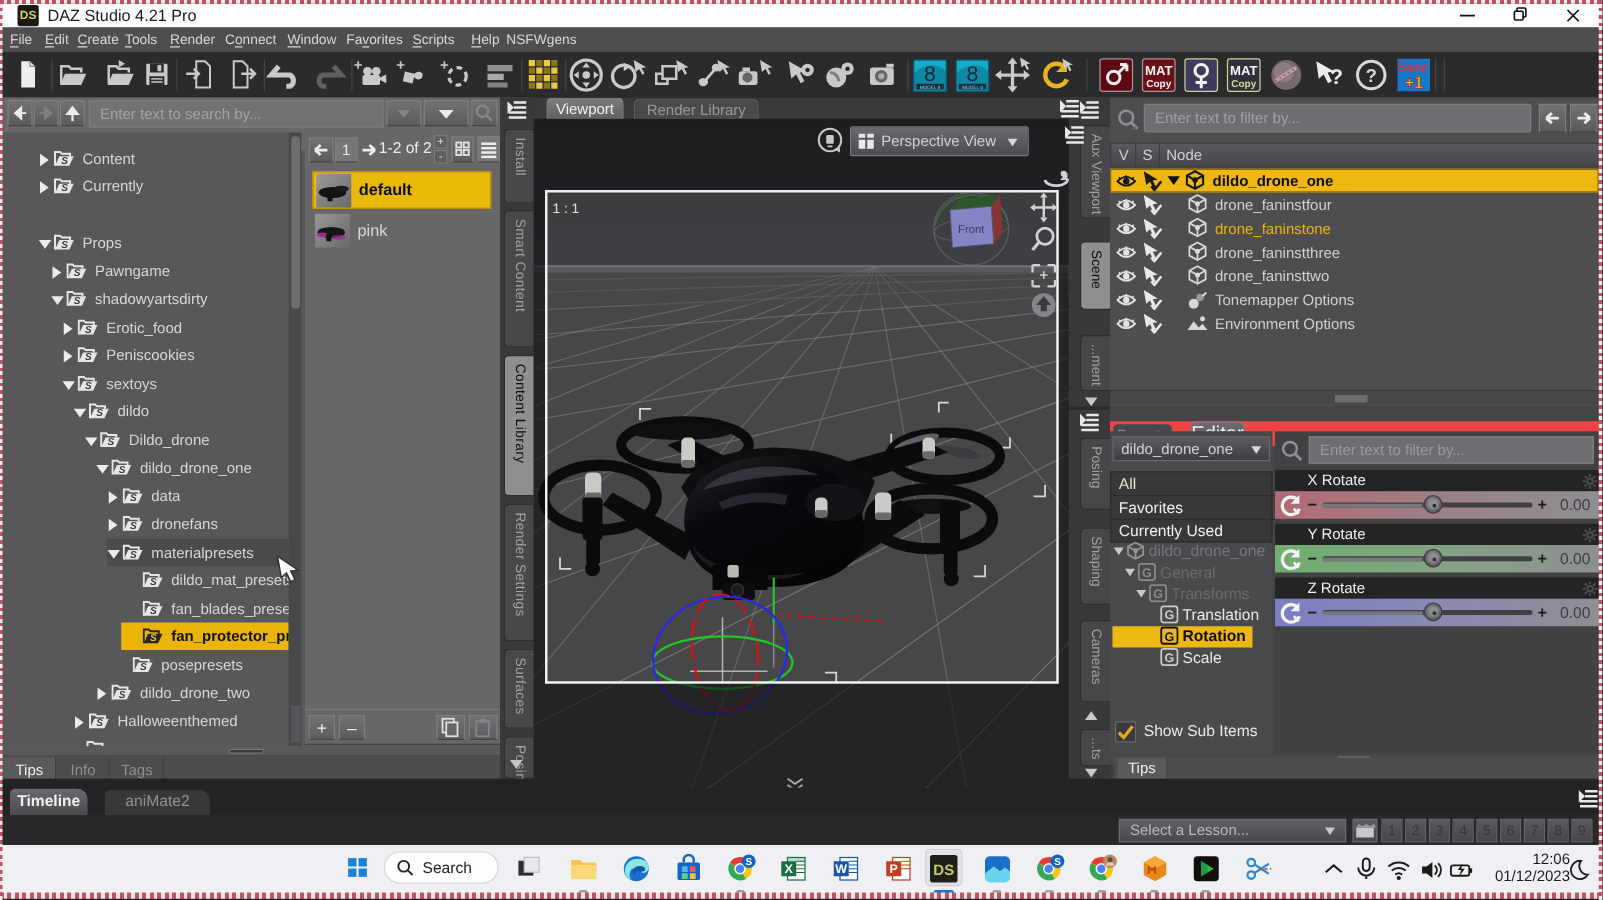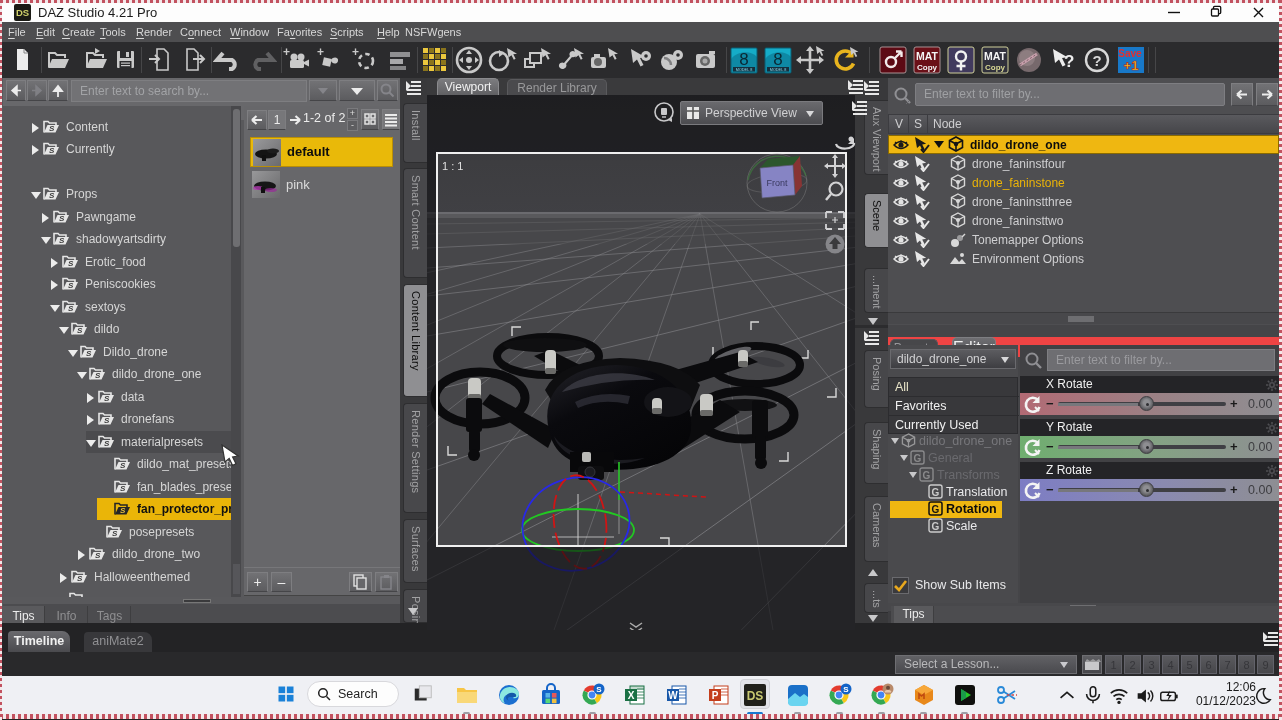--- a/index.html
+++ b/index.html
@@ -981,21 +981,21 @@
         <div class="abs" style="left:182px;top:2px;width:26px;height:5px;background:#6e6e71;"></div>
       </div>
 <div class="abs" style="left:0;top:286px;width:394px;height:12px;background:#3e3e41;"></div>
 </div>
 <div class="abs" style="left:36px;top:528px;width:391px;height:17px;background:#4c4c4f;">
       <div class="btab act" style="left:3px;top:0px;width:40px;height:17px;line-height:17px;">Tips</div>
     </div>
 </div>
 <div class="abs" style="left:0;top:623px;width:1282px;height:29px;background:#232325;z-index:1;">
 <div class="abs" style="left:8px;top:8px;width:62px;height:21px;background:linear-gradient(#6a6a6e,#4a4a4e);border-radius:4px 8px 0 0;color:#f0f0f0;font-size:12.5px;font-weight:bold;text-align:center;line-height:20px;">Timeline</div>
-<div class="abs" style="left:84px;top:9px;width:68px;height:20px;background:#38383b;border-radius:4px 8px 0 0;color:#909093;font-size:12.5px;text-align:center;line-height:19px;">aniMate2</div>
+<div class="abs" style="left:84px;top:9px;width:84px;height:20px;background:#38383b;border-radius:4px 8px 0 0;color:#909093;font-size:12.5px;text-align:center;line-height:19px;">aniMate2</div>
 <svg class="abs" style="left:1262px;top:8px" width="18" height="17" viewBox="0 0 18 17">
       <use href="#pmenu"></use>
     </svg>
 </div>
 <div class="abs" style="left:0;top:652px;width:1282px;height:24px;background:#29292b;z-index:1;">
 <div class="abs" style="left:895px;top:3px;width:182px;height:19px;background:linear-gradient(#616165,#4a4a4e);border:1px solid #6e6e72;color:#b8b8ba;font-size:12px;line-height:17px;padding-left:8px;">Select a Lesson...<span class="abs" style="right:8px;top:6px;width:0;height:0;border-top:6px solid #cacace;border-left:4.5px solid transparent;border-right:4.5px solid transparent;"></span></div>
 <div class="abs" style="left:1082px;top:3px;width:20px;height:19px;background:linear-gradient(#5e5e62,#47474b);border:1px solid #6e6e72;"><svg width="18" height="17" viewBox="0 0 18 17">
         <rect x="2" y="6" width="14" height="8" fill="#c8c8ca"></rect>
         <path d="M2 6l2-3 3 2 3-2 3 2 3-2 2 3z" fill="#9a9a9c"></path>
       </svg></div>

